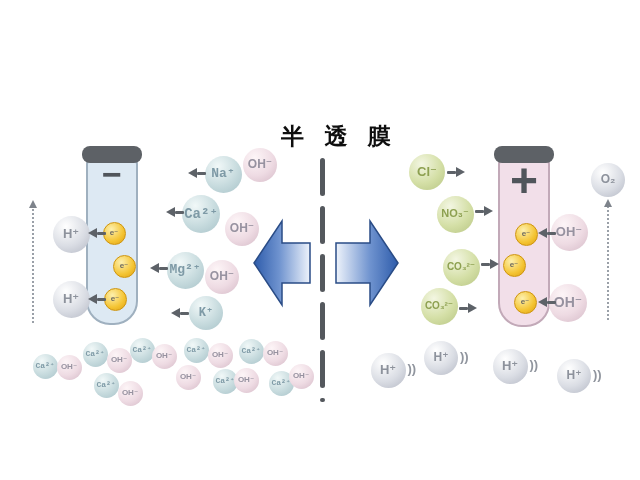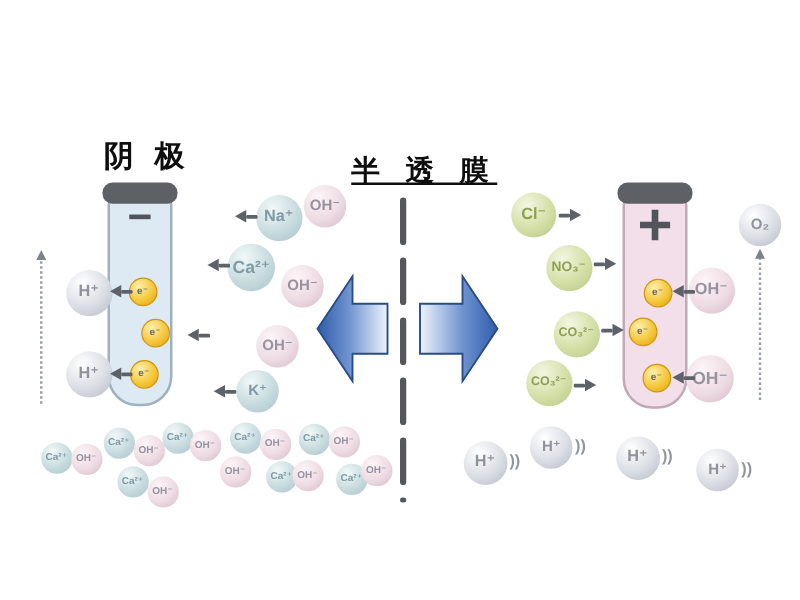--- a/index.html
+++ b/index.html
@@ -12,21 +12,21 @@
   .tube-body.cathode{left:86px;top:160px;height:165px;background:#dde9f3;border-color:#9fb0bf;}
   .tube-body.anode{left:498px;top:160px;height:167px;background:#f2dfe9;border-color:#c2a9b8;}
   .tube-cap{position:absolute;top:146px;width:60px;height:17px;background:#5d6166;border-radius:8px;}
   .sign{position:absolute;width:52px;text-align:center;font-weight:bold;color:#50555b;}
   .sign.minus{left:86px;top:157px;font-size:34px;line-height:34px;}
   .sign.plus{left:498px;top:157px;font-size:48px;line-height:48px;}
   .sphere{position:absolute;border-radius:50%;display:flex;align-items:center;justify-content:center;
           font-weight:bold;text-align:center;}
   .sphere span{transform:translateY(-1px);}
   .sphere.gas{background:radial-gradient(circle at 35% 28%,#ffffff 0%,#dadde4 55%,#b4b8c4 100%);color:#8d929c;}
-  .sphere.cation{background:radial-gradient(circle at 35% 28%,#f1f8f8 0%,#c7dbde 55%,#a7c2c8 100%);color:#7e9aa6;}
+  .sphere.cation{background:radial-gradient(circle at 35% 28%,#f1f8f8 0%,#c7dbde 55%,#a7c2c8 100%);color:#7e9aa6;font-family:Liberation Mono, monospace;}
   .sphere.hydroxide{background:radial-gradient(circle at 35% 28%,#fdf5f7 0%,#eedbe3 55%,#d5bac7 100%);color:#9792a0;}
   .sphere.anion{background:radial-gradient(circle at 35% 28%,#f3f6e2 0%,#d4dfa6 55%,#b7c583 100%);color:#8da050;}
   .sphere.electron{background:radial-gradient(circle at 35% 30%,#fdf0ae 0%,#f4c433 60%,#dd9f12 100%);
                    border:1px solid #cf950e;color:#6d6a60;box-sizing:border-box;}
   .sarrow{position:absolute;height:3px;background:#5d6268;border-radius:1px;}
   .sarrow:before{content:'';position:absolute;top:-4px;width:0;height:0;border-style:solid;}
   .sarrow.left:before{left:-9px;border-width:5.5px 9px 5.5px 0;border-color:transparent #5d6268 transparent transparent;}
   .sarrow.right:before{right:-9px;border-width:5.5px 0 5.5px 9px;border-color:transparent transparent transparent #5d6268;}
   .dotarrow{position:absolute;width:0;border-left:2px dotted #9aa0a8;}
   .dotarrow:before{content:'';position:absolute;left:-5px;top:-8px;width:0;height:0;
@@ -49,22 +49,21 @@
         <linearGradient id="bag1" gradientUnits="userSpaceOnUse" x1="398" y1="263" x2="336" y2="263">
           <stop offset="0%" stop-color="#2e5cab"></stop>
           <stop offset="45%" stop-color="#6f93cf"></stop>
           <stop offset="100%" stop-color="#eef3fb"></stop>
         </linearGradient>
       </defs>
       <polygon points="254,263 282,221 282,243 310,243 310,283 282,283 282,305" fill="url(#bag0)" stroke="#2a4c86" stroke-width="1.5"></polygon>
       <polygon points="398,263 370,221 370,243 336,243 336,283 370,283 370,305" fill="url(#bag1)" stroke="#2a4c86" stroke-width="1.5"></polygon>
     </svg>
 
-  <div class="heading" style="left:83px;top:113px;">阴 极</div>
-  <div class="heading membrane" style="left:281px;top:124px;text-decoration:underline;">半 透 膜</div>
+  <div class="heading membrane" style="left:281px;top:124px;">半 透 膜</div>
 
   <div class="tube-body cathode"></div>
   <div class="tube-cap" style="left:82px;"></div>
   <div class="sign minus">−</div>
 
   <div class="tube-body anode"></div>
   <div class="tube-cap" style="left:494px;"></div>
   <div class="sign plus">+</div>
 <div class="dash" style="left: 319.5px; top: 158px; width: 5px; height: 38px;"></div>
     <div class="dash" style="left: 319.5px; top: 206px; width: 5px; height: 38px;"></div>
@@ -116,20 +115,23 @@
     </div>
     <div class="sphere electron" style="left: 513.5px; top: 290.5px; width: 23px; height: 23px; font-size: 8px;">
       <span>e⁻</span>
     </div>
     <div class="sphere cation" style="left: 204.5px; top: 155.5px; width: 37px; height: 37px; font-size: 13px;">
       <span>Na⁺</span>
     </div>
     <div class="sphere cation" style="left: 182px; top: 195px; width: 38px; height: 38px; font-size: 14px;">
       <span>Ca²⁺</span>
     </div>
+    <div class="sphere cation" style="left: 166.5px; top: 251.5px; width: 37px; height: 37px; font-size: 13px;">
+      <span>Mg²⁺</span>
+    </div>
     <div class="sphere cation" style="left: 189px; top: 296px; width: 34px; height: 34px; font-size: 12px;">
       <span>K⁺</span>
     </div>
     <div class="sphere hydroxide" style="left: 243px; top: 148px; width: 34px; height: 34px; font-size: 12px;">
       <span>OH⁻</span>
     </div>
     <div class="sphere hydroxide" style="left: 225px; top: 212px; width: 34px; height: 34px; font-size: 12px;">
       <span>OH⁻</span>
     </div>
     <div class="sphere hydroxide" style="left: 205px; top: 260px; width: 34px; height: 34px; font-size: 12px;">

